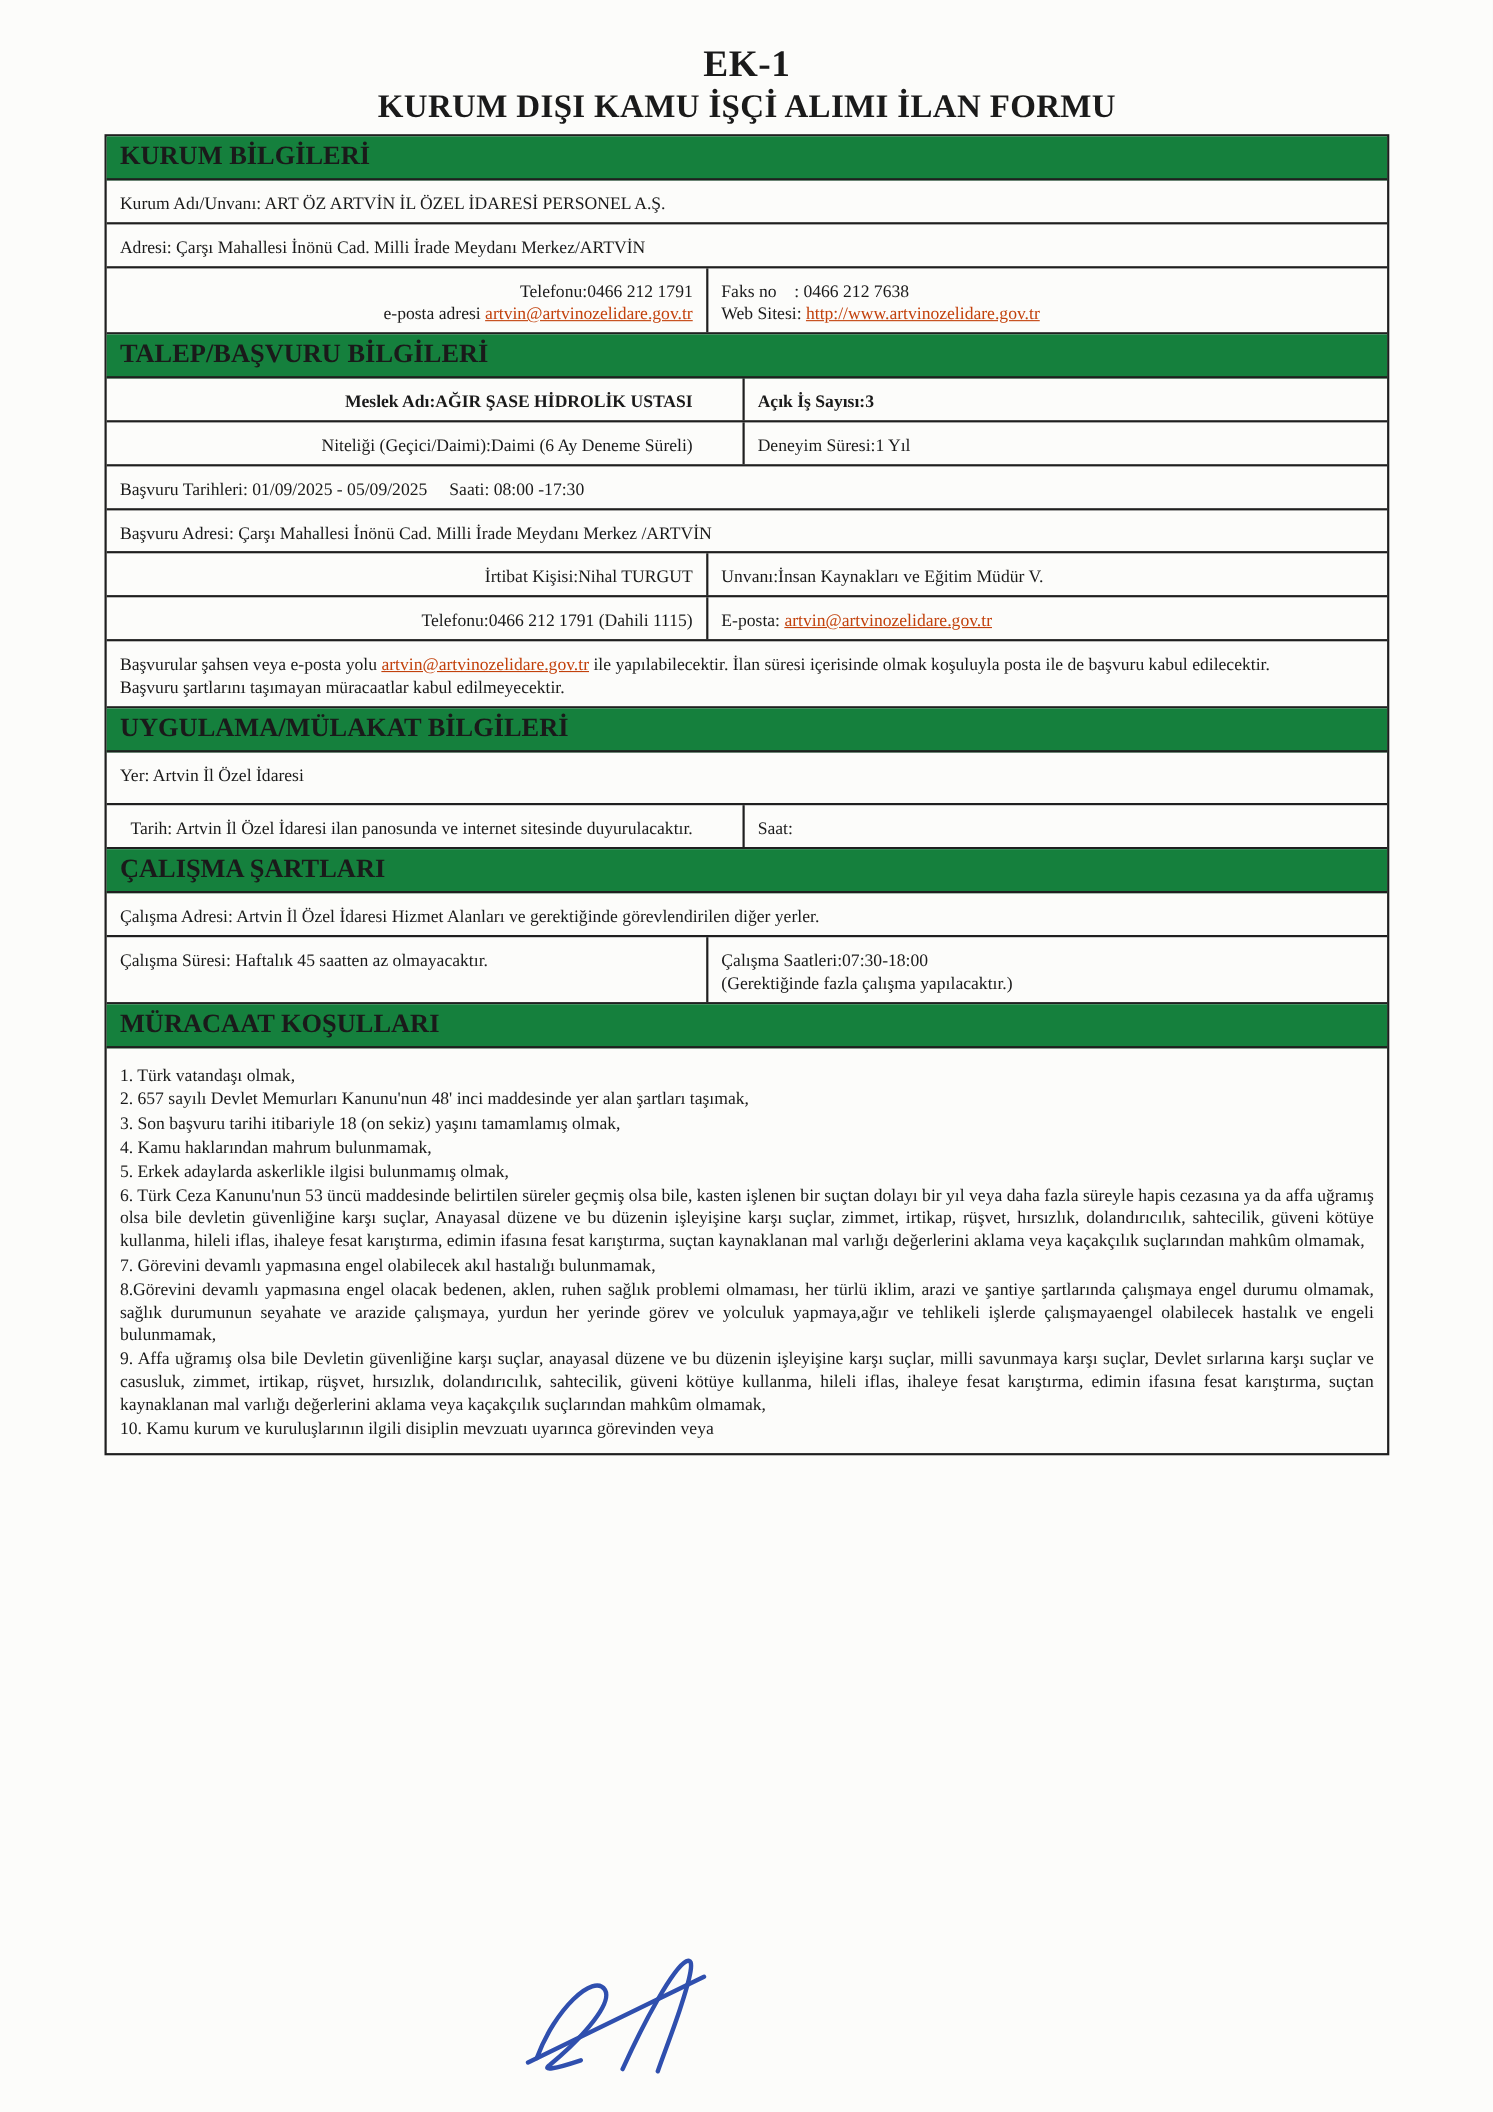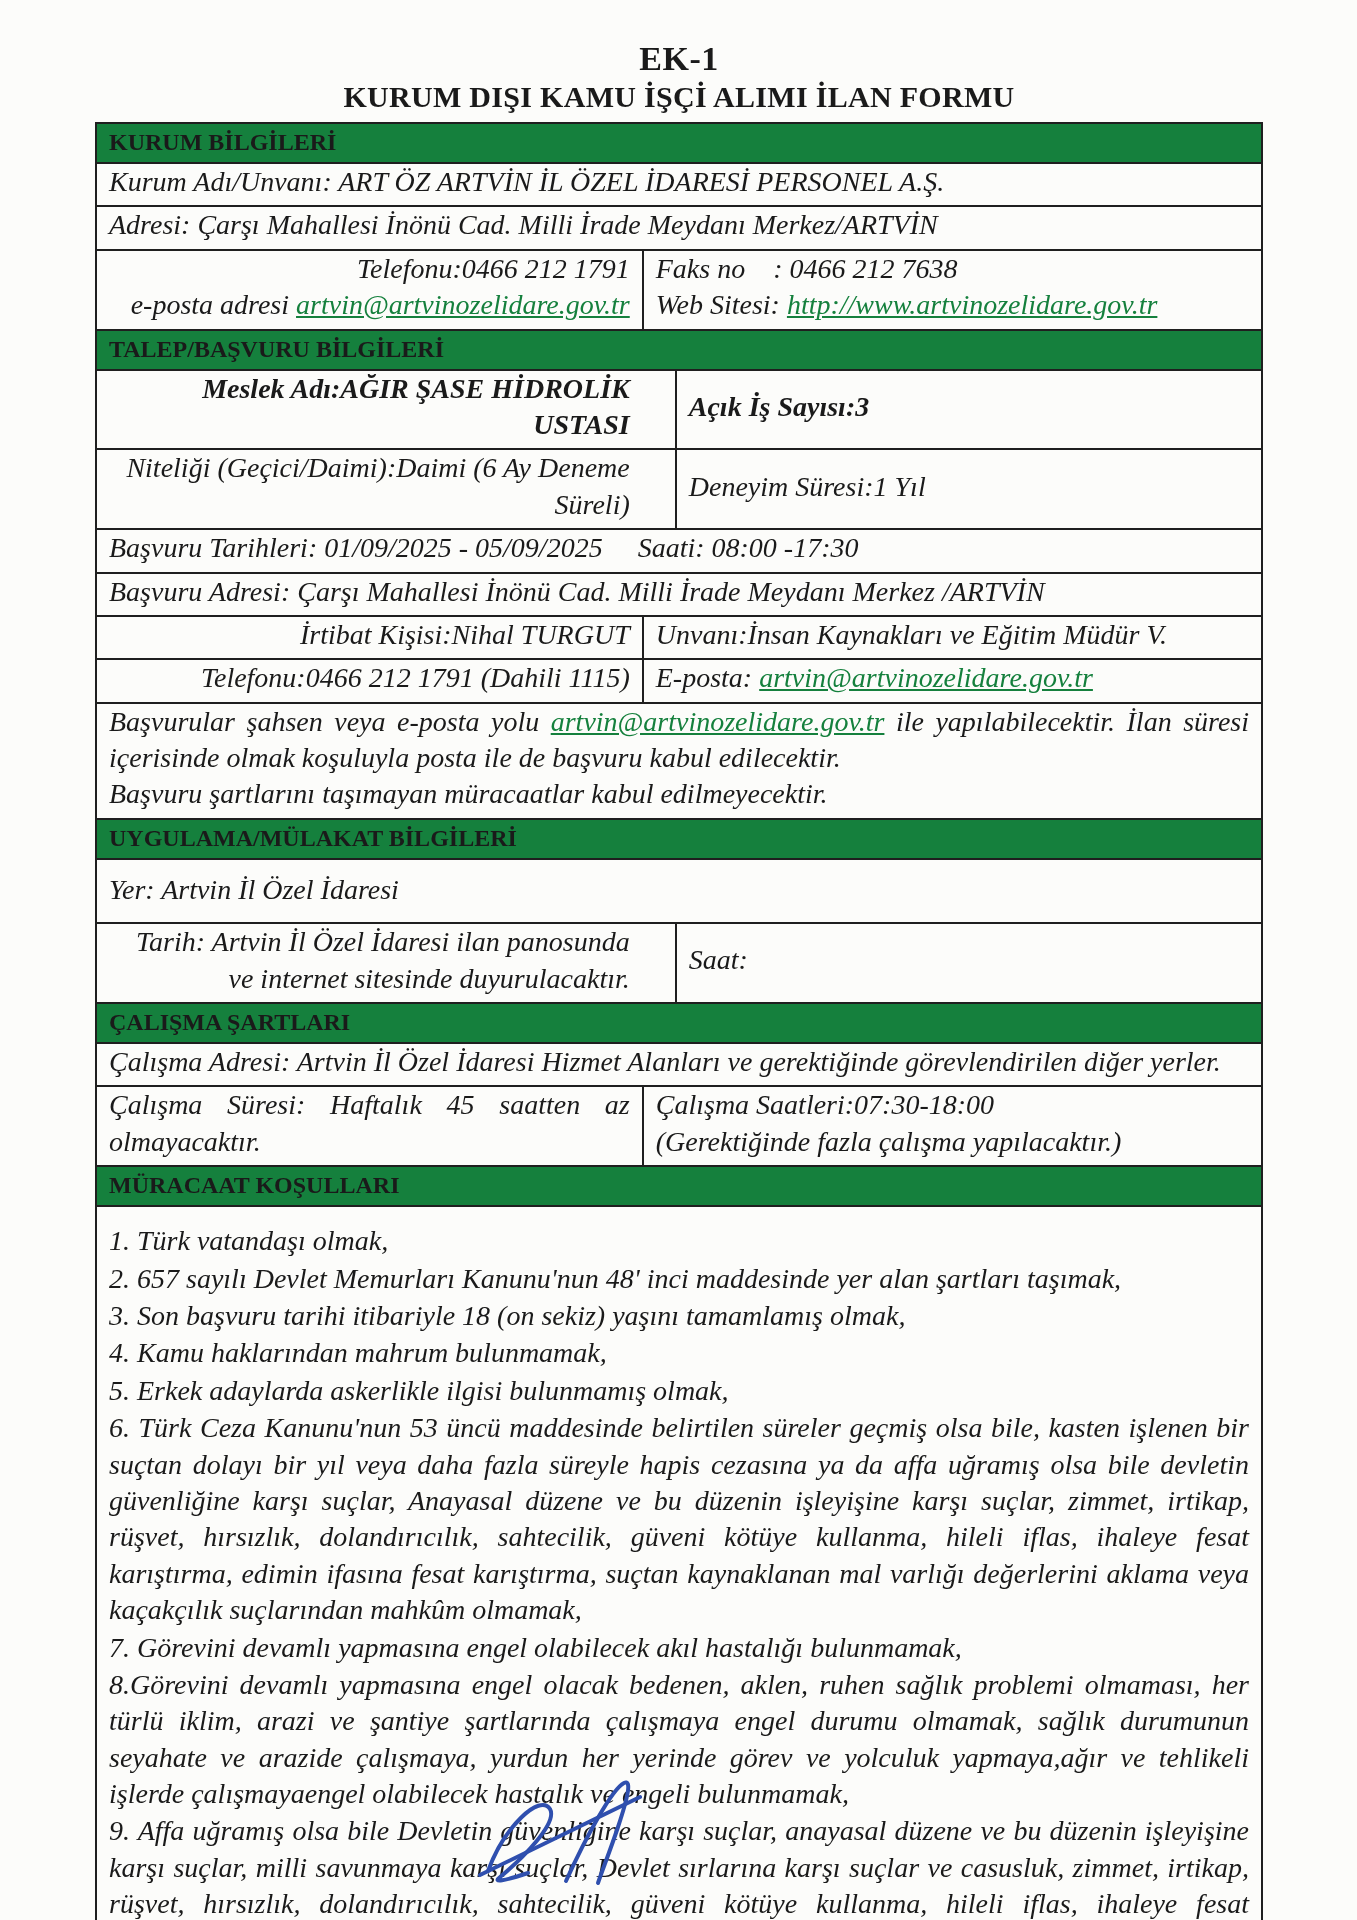--- a/index.html
+++ b/index.html
@@ -36,40 +36,39 @@
   .tbl {
     border:2.5px solid #1f1f1f;
   }
   .row {
     display:flex;
     border-bottom:2px solid #1f1f1f;
   }
   .row:last-child { border-bottom:none;border-radius:27px; }
   .cell {
     flex:1;
-    padding:0 12px 5px 12px;
-    font-size:28px;
+    padding:12px 12px 5px 12px;
+    font-size:16px;
     line-height:1.3;
-    font-style:italic;
   }
   .left47 { flex:none; width:46.8%;text-align:right; }
   .rightcol { flex:none; width:53.2%; border-left:2px solid #1f1f1f; }
   .vcenter { display:flex; flex-direction:column; justify-content:center;margin-left:33px; }
   .sec-row { background:#15803d; }
   .sec {
     font-weight:bold;
     font-size:24px;
     padding:5px 12px 6px 12px;
     flex:1;
   }
   .bold { font-weight:bold; }
   .pre { white-space:pre-wrap; }
   .just { text-align:justify; }
   a.lnk {
-    color:#15803d;
+    color:#c2410c;
     text-decoration:underline;
     cursor:pointer;
   }
   .pad-tall { padding-top:12px; padding-bottom:14px; }
   .list-cell { padding-top:16px; padding-bottom:10px; }
   .li { text-align:justify; margin-bottom:1px; }
   .sig {
     position:absolute;
     left:470px; top:1775px;
     width:220px; height:120px;

